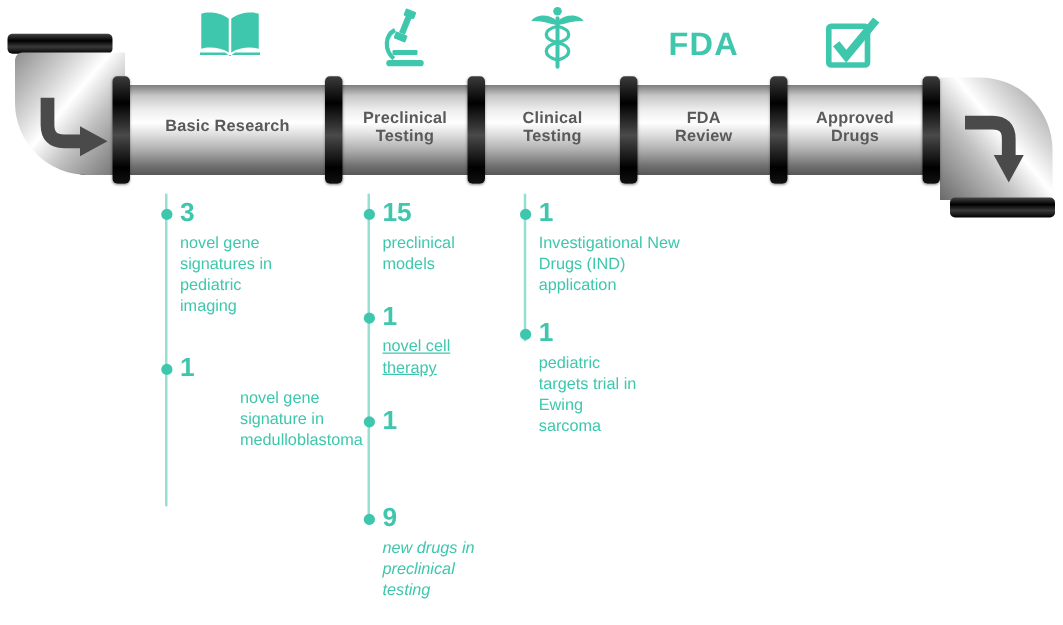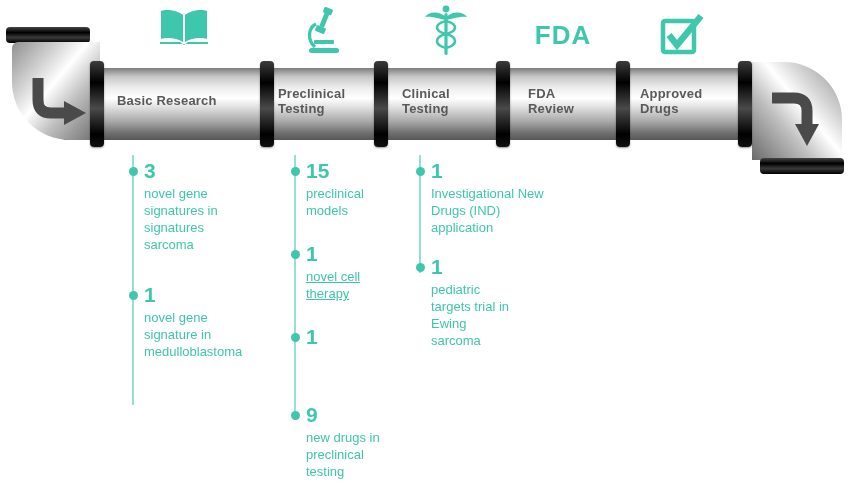--- a/index.html
+++ b/index.html
@@ -19,21 +19,21 @@
     position:absolute; top:61px; width:14px; height:86px; border-radius:4px;
     background: linear-gradient(to bottom, #3c3c3c 0%, #000 25%, #4a4a4a 55%, #000 85%, #111 100%);
     box-shadow: 0 1px 2px rgba(0,0,0,.4);
   }
   .ring-1{left:90px;} .ring-2{left:260px;} .ring-3{left:374px;}
   .ring-4{left:496px;} .ring-5{left:616px;} .ring-6{left:738px;}
 
   .stage-label {
     position:absolute; top:86px; transform:translateX(-50%);
     color:#58595B; font-weight:bold; font-size:13px; line-height:15px;
-    letter-spacing:.2px;
+    text-align:center; letter-spacing:.2px;
   }
   .lbl-0{left:182px; top:93px; width:130px;}
   .lbl-1{left:324px; width:92px;}
   .lbl-2{left:442px; width:80px;}
   .lbl-3{left:563px; width:70px;}
   .lbl-4{left:684px; width:88px;}
 
   
   .elbow-left {
     position:absolute; left:12px; top:42px; width:88px; height:98px;
@@ -72,26 +72,26 @@
   .stat { position:absolute; color:#3EC7AD; }
   .stat::before{
     content:""; position:absolute; left:-15px; top:7px; width:9px; height:9px;
     border-radius:50%; background:#3EC7AD;
   }
   .stat .num { font-size:21px; font-weight:bold; line-height:22px; }
   .stat .desc { font-size:13px; line-height:17px; margin-top:3px; }
 
   .c0 { left:144px; } .c1 { left:306px; } .c2 { left:431px; }
   .s00{top:160px;} .s00 .desc{width:82px;}
-  .s01{top:284px;} .s01 .desc{width:116px;}
+  .s01{top:284px;} .s01 .desc{width:116px;margin-left:48px;}
   .s02{top:387px;} .s02 .desc{width:88px;}
   .s10{top:160px;} .s10 .desc{width:90px;}
   .s11{top:243px;} .s11 .desc{width:78px;text-decoration:underline;}
   .s12{top:326px;} .s12 .desc{width:98px;}
-  .s13{top:404px;} .s13 .desc{width:96px;}
+  .s13{top:404px;} .s13 .desc{width:96px;font-style:italic;}
   .s20{top:160px;} .s20 .desc{width:118px;}
   .s21{top:256px;} .s21 .desc{width:86px;}
 
   svg .teal { fill:#3EC7AD; }
   svg .teal-stroke { stroke:#3EC7AD; fill:none; }
   svg .dark { fill:#4a4a4a; }
   svg .dark-stroke { stroke:#4a4a4a; fill:none; }
 </style>
 </head>
 <body>
@@ -171,21 +171,21 @@
   <div class="stage-label lbl-2">Clinical Testing</div>
   <div class="stage-label lbl-3">FDA Review</div>
   <div class="stage-label lbl-4">Approved Drugs</div>
 
   <div class="vline vl-0"></div>
   <div class="vline vl-1"></div>
   <div class="vline vl-2"></div>
 
   <div class="stat c0 s00">
     <div class="num">3</div>
-    <div class="desc">novel gene signatures in signatures sarcoma</div>
+    <div class="desc">novel gene signatures in pediatric imaging</div>
   </div>
   <div class="stat c0 s01">
     <div class="num">1</div>
     <div class="desc">novel gene signature in medulloblastoma</div>
   </div>
 
   <div class="stat c1 s10">
     <div class="num">15</div>
     <div class="desc">preclinical models</div>
   </div>

